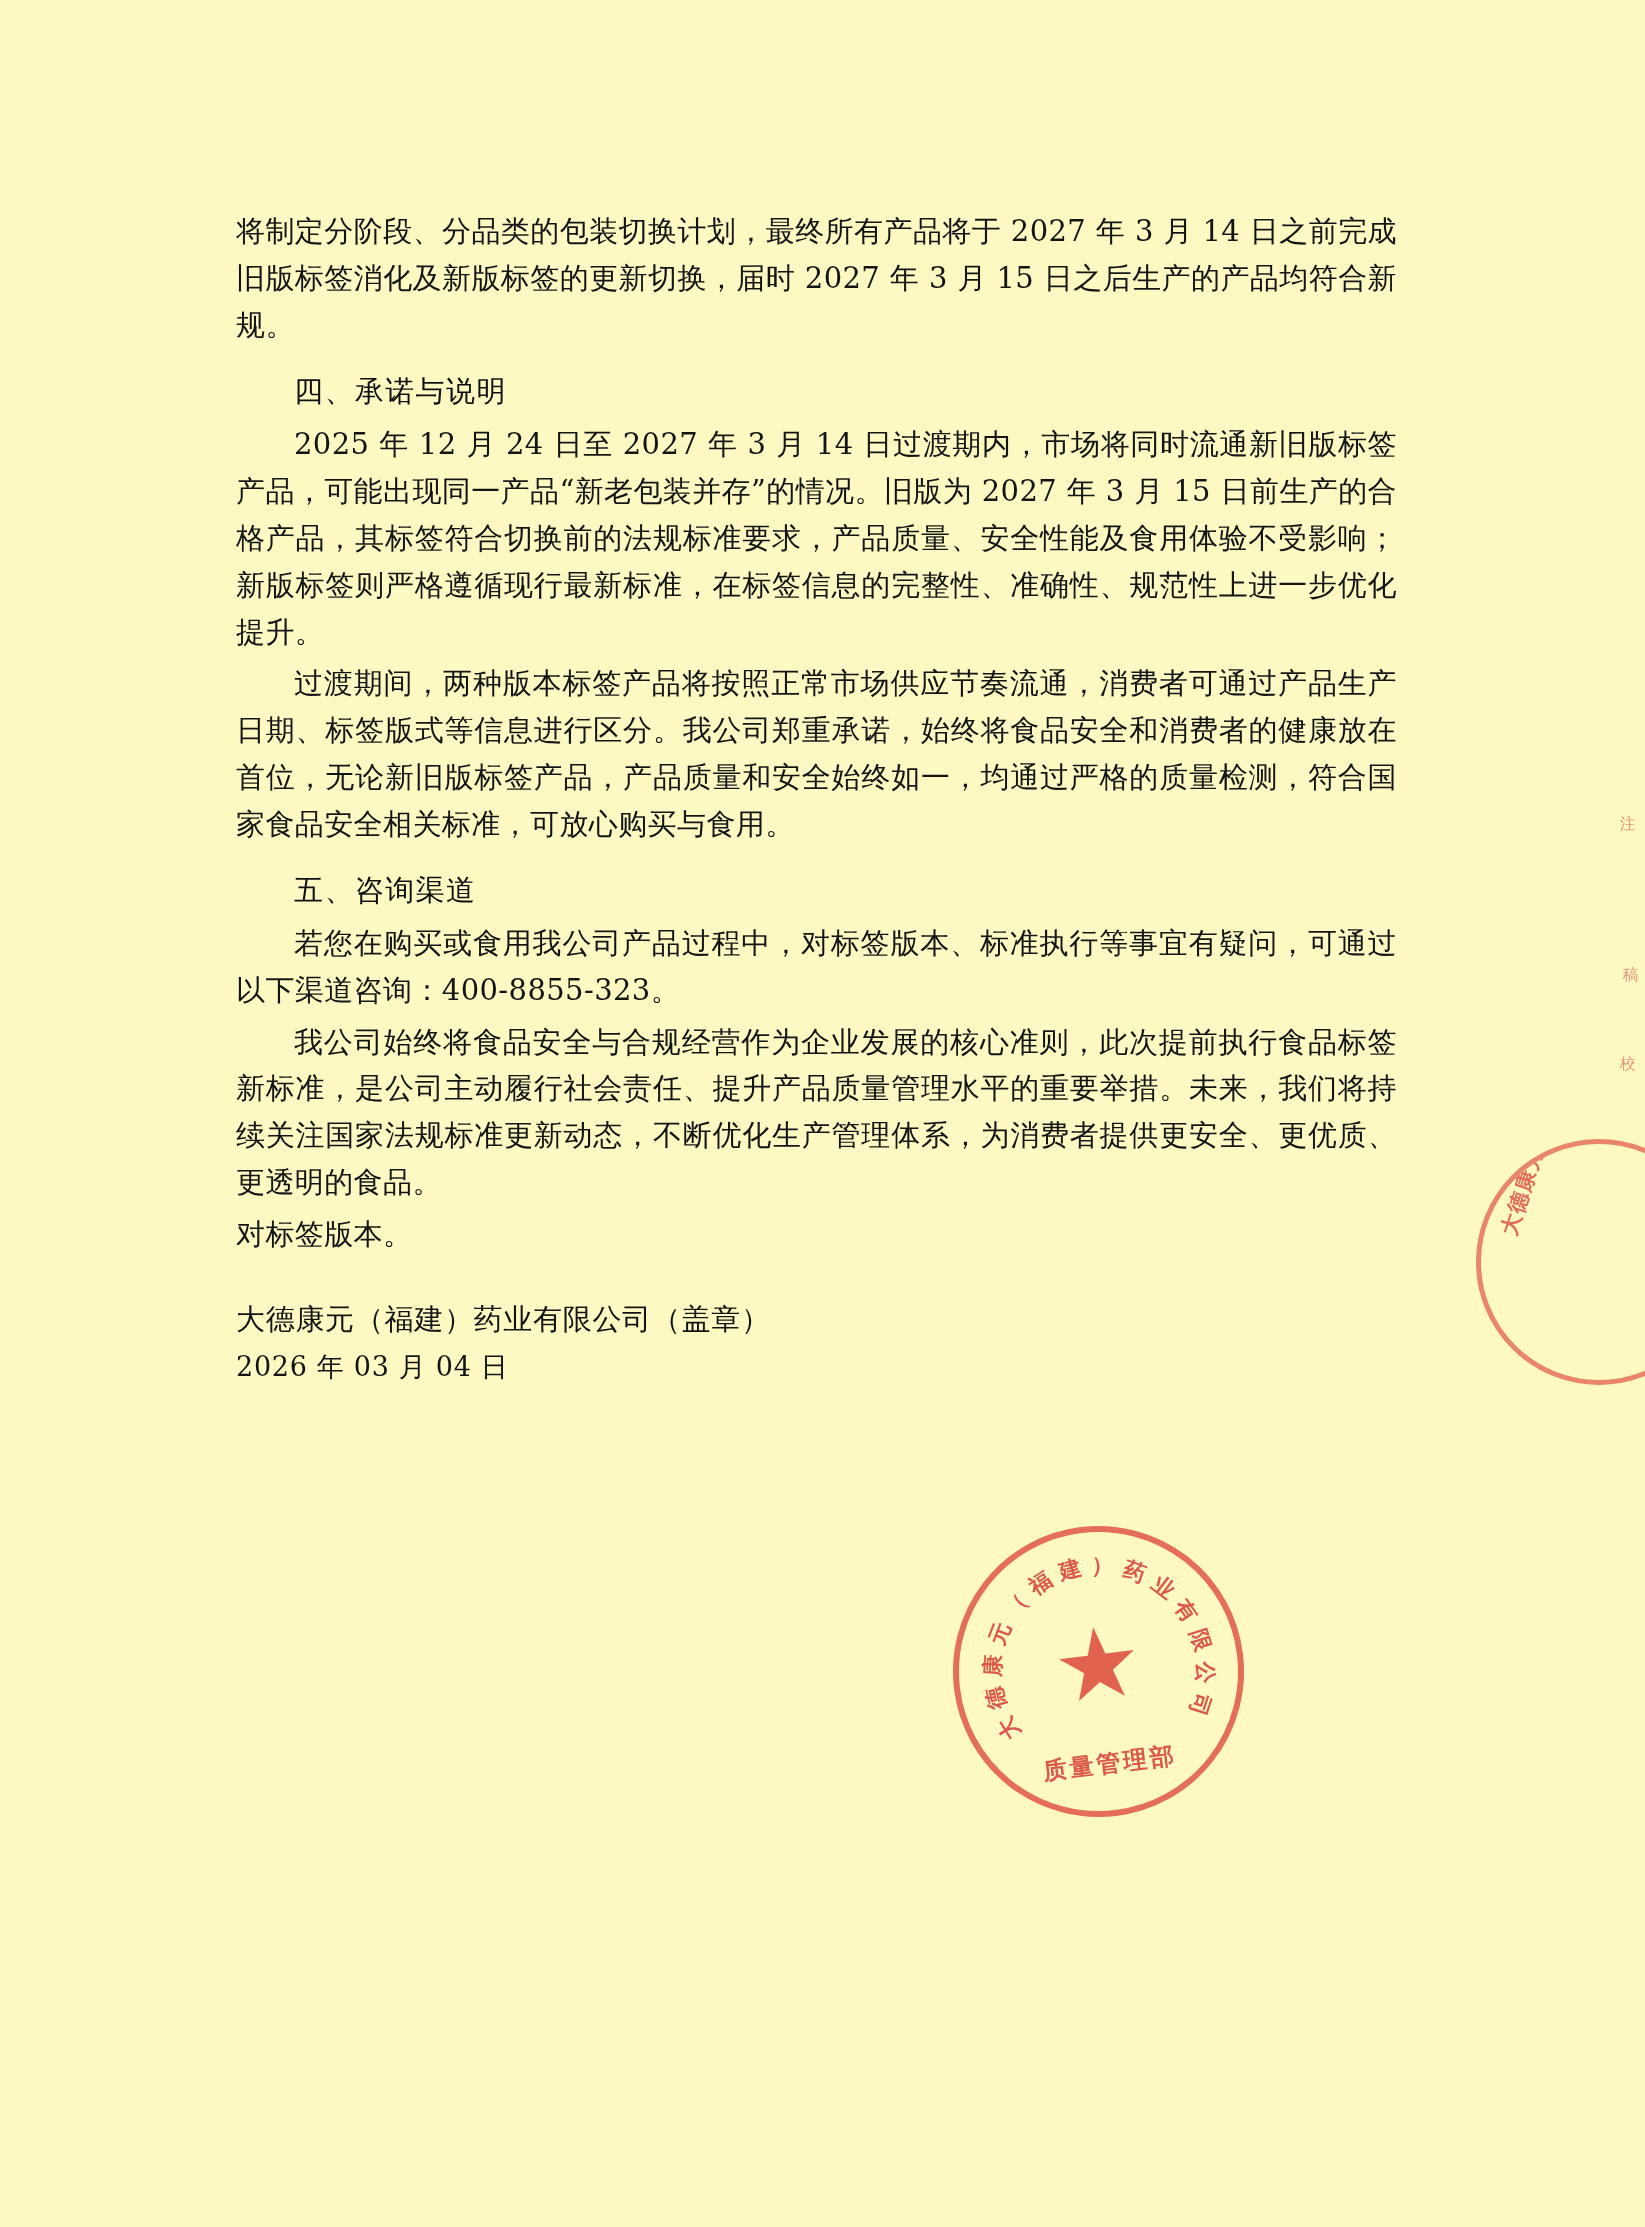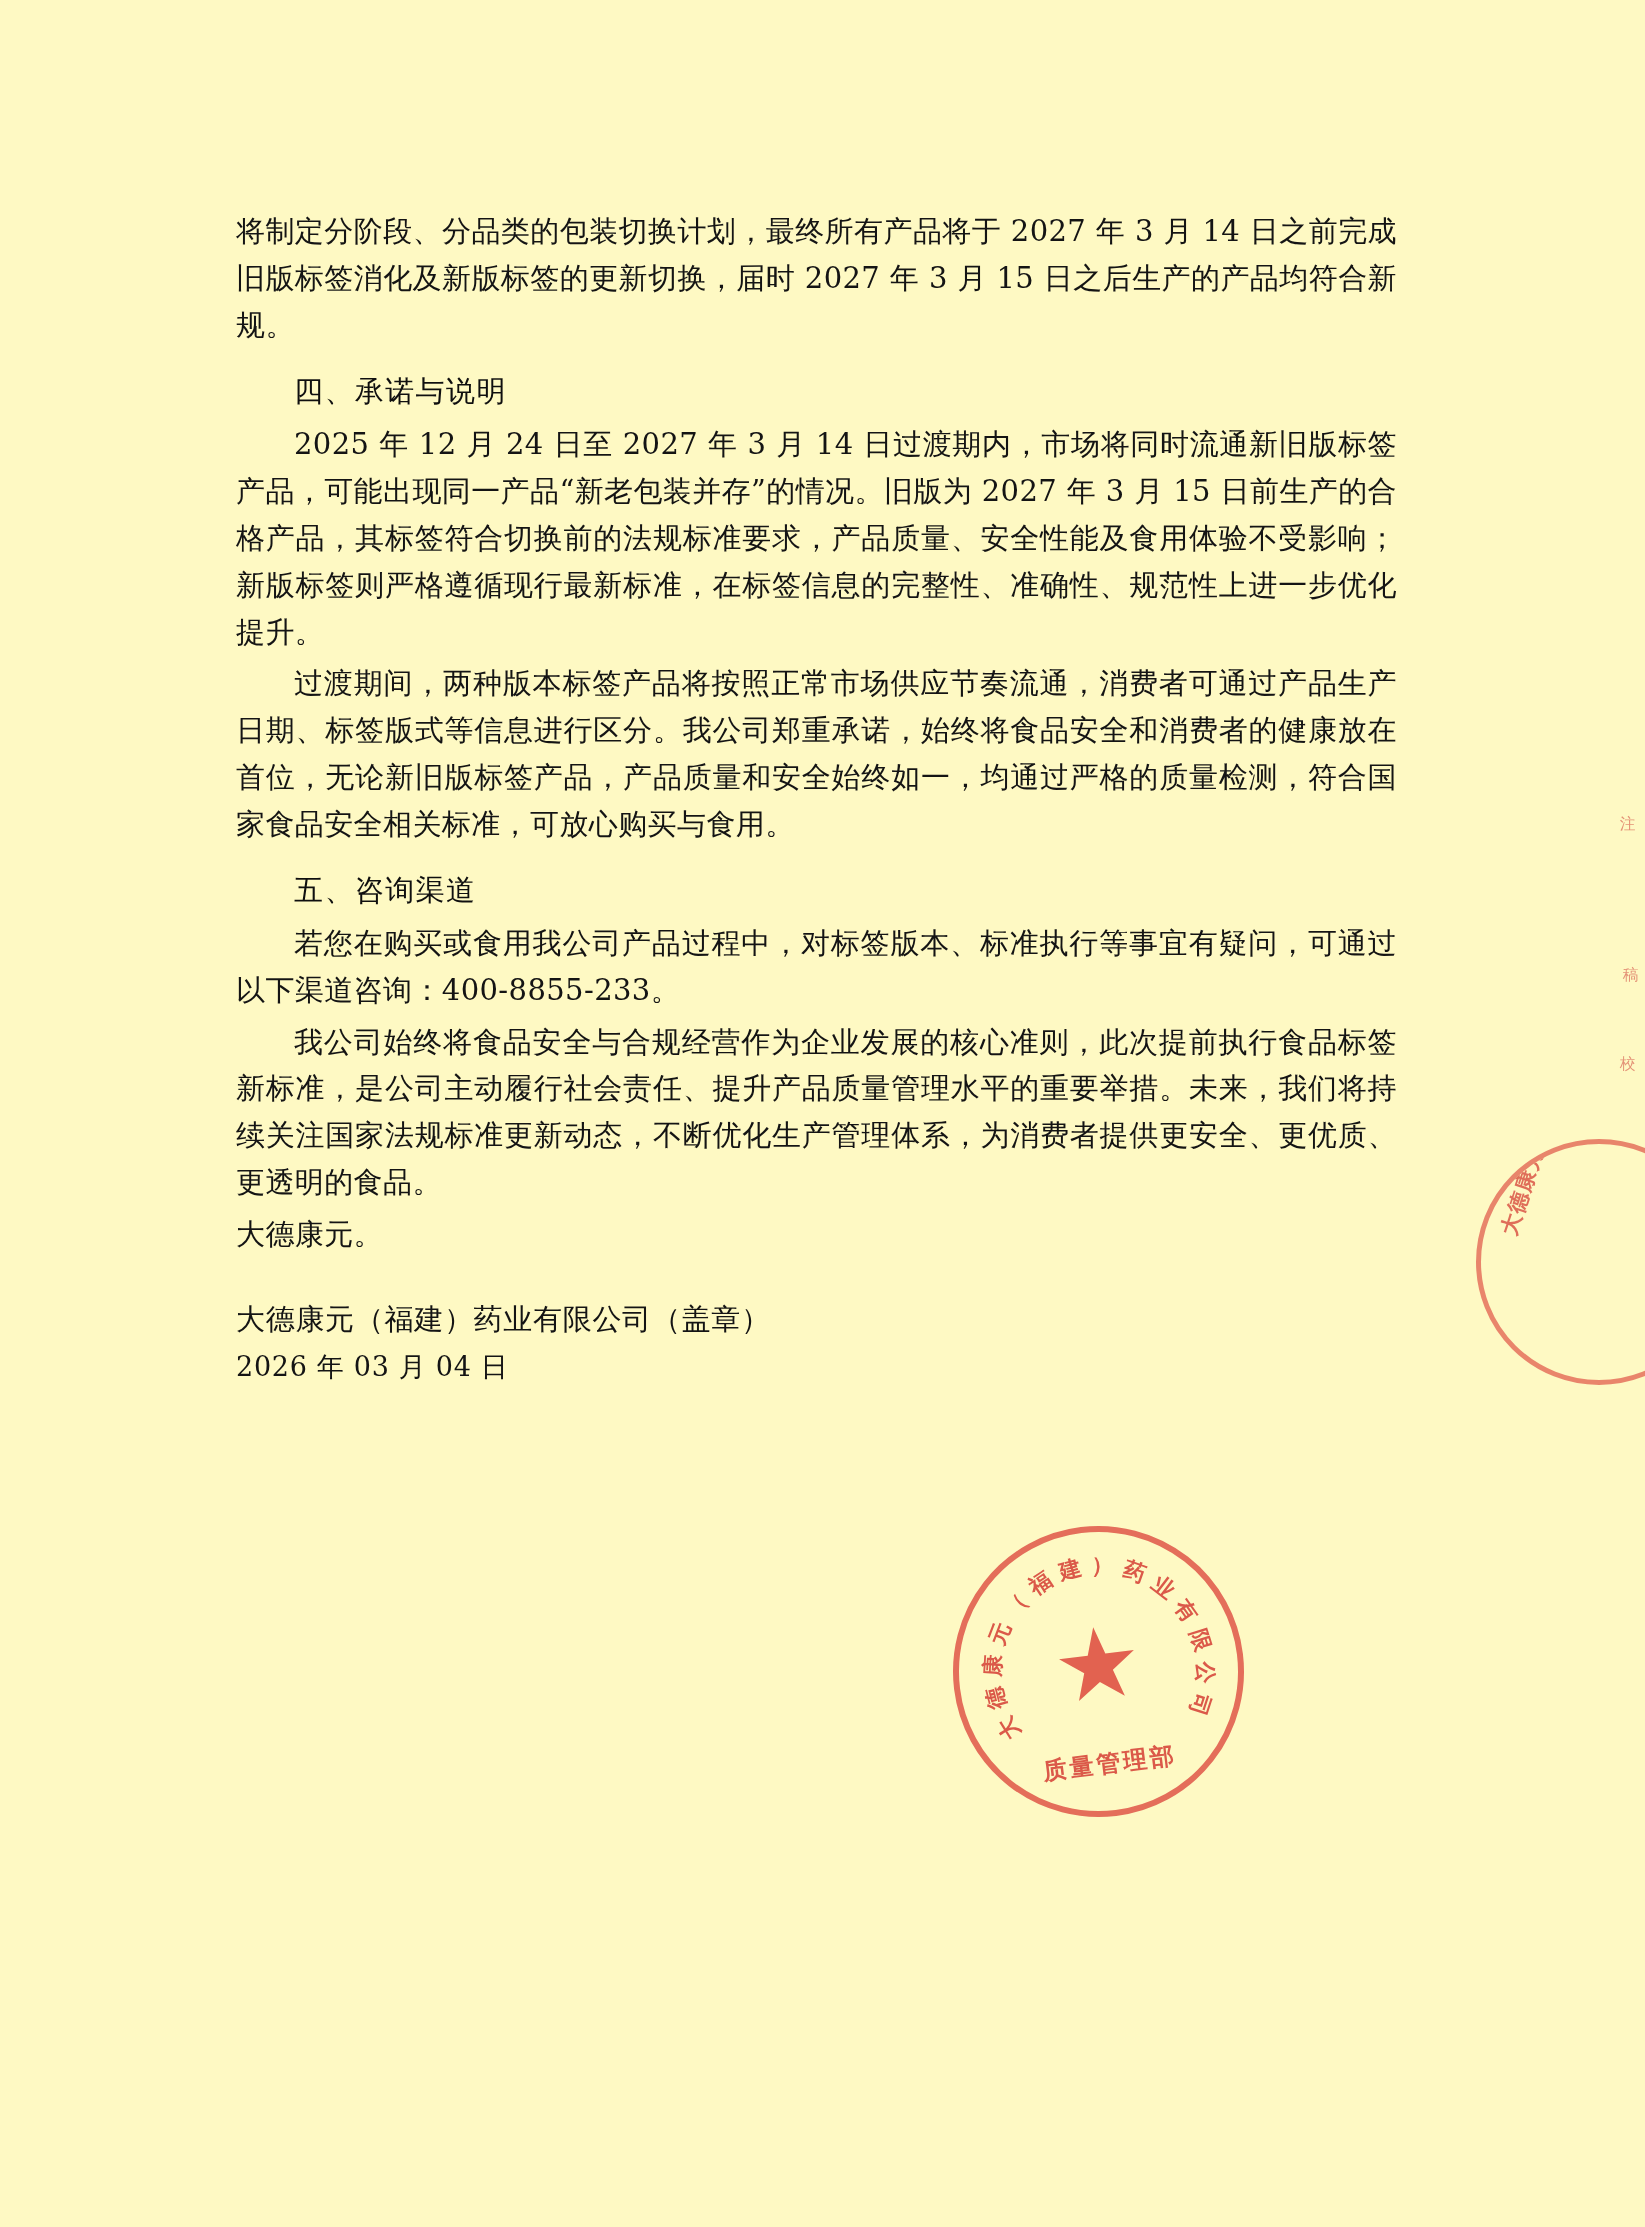--- a/index.html
+++ b/index.html
@@ -172,25 +172,25 @@
     <p class="para">将制定分阶段、分品类的包装切换计划，最终所有产品将于 2027 年 3 月 14 日之前完成旧版标签消化及新版标签的更新切换，届时 2027 年 3 月 15 日之后生产的产品均符合新规。</p>
 
     <h2 class="section">四、承诺与说明</h2>
 
     <p class="para indent">2025 年 12 月 24 日至 2027 年 3 月 14 日过渡期内，市场将同时流通新旧版标签产品，可能出现同一产品“新老包装并存”的情况。旧版为 2027 年 3 月 15 日前生产的合格产品，其标签符合切换前的法规标准要求，产品质量、安全性能及食用体验不受影响；新版标签则严格遵循现行最新标准，在标签信息的完整性、准确性、规范性上进一步优化提升。</p>
 
     <p class="para indent">过渡期间，两种版本标签产品将按照正常市场供应节奏流通，消费者可通过产品生产日期、标签版式等信息进行区分。我公司郑重承诺，始终将食品安全和消费者的健康放在首位，无论新旧版标签产品，产品质量和安全始终如一，均通过严格的质量检测，符合国家食品安全相关标准，可放心购买与食用。</p>
 
     <h2 class="section">五、咨询渠道</h2>
 
-    <p class="para indent">若您在购买或食用我公司产品过程中，对标签版本、标准执行等事宜有疑问，可通过以下渠道咨询：400-8855-233。</p>
+    <p class="para indent">若您在购买或食用我公司产品过程中，对标签版本、标准执行等事宜有疑问，可通过以下渠道咨询：400-8855-323。</p>
 
     <p class="para indent">我公司始终将食品安全与合规经营作为企业发展的核心准则，此次提前执行食品标签新标准，是公司主动履行社会责任、提升产品质量管理水平的重要举措。未来，我们将持续关注国家法规标准更新动态，不断优化生产管理体系，为消费者提供更安全、更优质、更透明的食品。</p>
 
-    <p class="para">大德康元。</p>
+    <p class="para">对标签版本。</p>
 
     <div class="signature">
       <div class="line">大德康元（福建）药业有限公司（盖章）</div>
       <div class="line date">2026 年 03 月 04 日</div>
     </div>
 
   </div>
 
   <div class="seal">
     <div class="arc-text" id="seal-arc">

